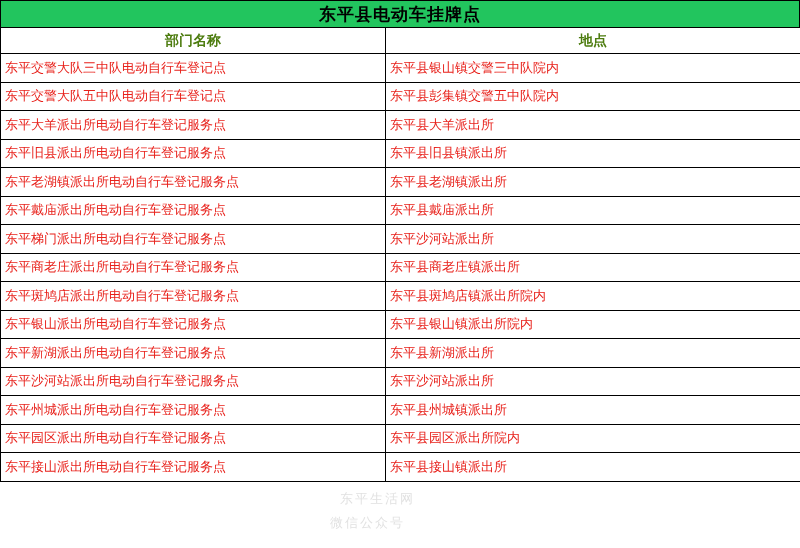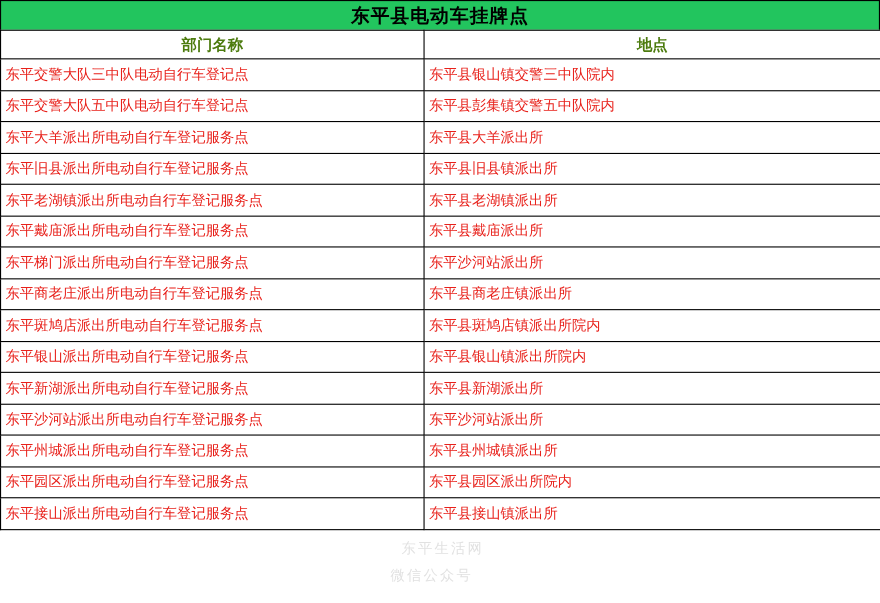--- a/index.html
+++ b/index.html
@@ -70,21 +70,20 @@
     left: 330px;
     top: 488px;
     width: 180px;
     height: 46px;
     pointer-events: none;
     opacity: 0.45;
     font-size: 13px;
     color: #bdbdbd;
     letter-spacing: 2px;
     font-family: Liberation Serif, serif;
-    margin-left: 25px;
   }
   .watermark .w1 { position: absolute; left: 10px; top: 2px; }
   .watermark .w2 { position: absolute; left: 0px; top: 26px; }
 </style>
 </head>
 <body>
 
 <div class="page">
 
   <div class="title-bar">

